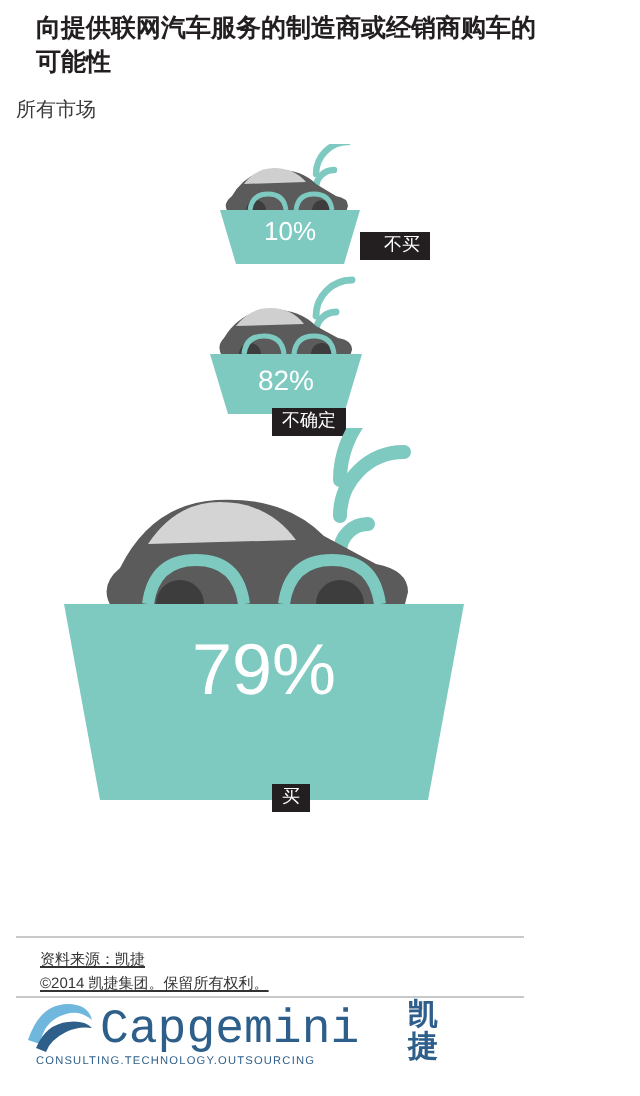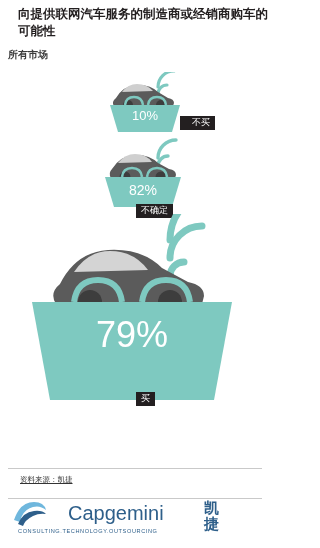--- a/index.html
+++ b/index.html
@@ -12,21 +12,21 @@
     overflow:hidden;
   }
   .wrap{position:relative;width:270px;height:548px;}
 
   .title{
     position:absolute;left:18px;top:6px;width:254px;
     font-size:12.5px;line-height:1.35;font-weight:600;color:#231f20;
   }
   .subtitle{
     position:absolute;left:8px;top:48px;width:254px;
-    font-size:10px;color:#3b3b3b;font-weight:bold;
+    font-size:10px;color:#3b3b3b;
   }
 
   .chart{position:absolute;left:0;top:62px;width:270px;height:360px;}
 
   .group{position:absolute;}
 
   .pct{
     position:absolute;
     text-align:center;
     color:#ffffff;
@@ -44,23 +44,23 @@
 
   
   .divider{
     position:absolute;left:8px;width:254px;height:1px;background:#c9c9c9;
   }
   .src{
     position:absolute;left:20px;font-size:7.5px;color:#333;line-height:1.5;text-decoration:underline;
   }
   .logo-wrap{position:absolute;left:8px;top:500px;width:254px;height:40px;}
   .cap-text{
-    position:absolute;left:60px;top:2px;
-    font-family:Liberation Sans, sans-serif;
-    font-size:20px;color:#2e5f8a;letter-spacing:0px;
+    position:absolute;left:42px;top:2px;
+    font-family:Liberation Mono, monospace;
+    font-size:24px;color:#2e5f8a;letter-spacing:0px;
   }
   .cap-tag{
     position:absolute;left:10px;top:28px;
     font-size:5.6px;color:#2e5f8a;letter-spacing:.6px;
   }
   .cap-cn{
     position:absolute;left:196px;top:0px;
     font-size:15px;color:#2e5f8a;line-height:1.05;font-weight:600;
   }
   .swoosh{position:absolute;left:4px;top:0px;width:36px;height:26px;}
@@ -133,20 +133,21 @@
         <path d="M124 88 q3 -22 24 -22 q21 0 24 22" fill="none" stroke="#7ec9c0" stroke-width="6"></path>
       </svg>
       <div class="pct" style="left:14px;top:100px;width:200px;font-size:36px;">79%</div>
       <div class="tag" style="left:118px;top:178px;">买</div>
     </div>
 
   </div>
 
   <div class="divider" style="top:468px;"></div>
   <div class="src" style="top:474px;">资料来源：凯捷</div>
+  <div class="src" style="top:486px;">©2014 凯捷集团。保留所有权利。</div>
   <div class="divider" style="top:498px;"></div>
 
   <div class="logo-wrap">
     <svg class="swoosh" viewBox="0 0 36 26">
       <path d="M2 20 q6 -18 20 -18 q10 0 12 8 q-6 -5 -13 -3 q-11 3 -13 15 z" fill="#6fb7dd"></path>
       <path d="M6 24 q5 -12 16 -13 q8 -1 12 3 q-7 -1 -13 2 q-8 4 -10 10 z" fill="#2e5f8a"></path>
     </svg>
     <div class="cap-text">Capgemini</div>
     <div class="cap-tag">CONSULTING.TECHNOLOGY.OUTSOURCING</div>
     <div class="cap-cn">凯</div>

